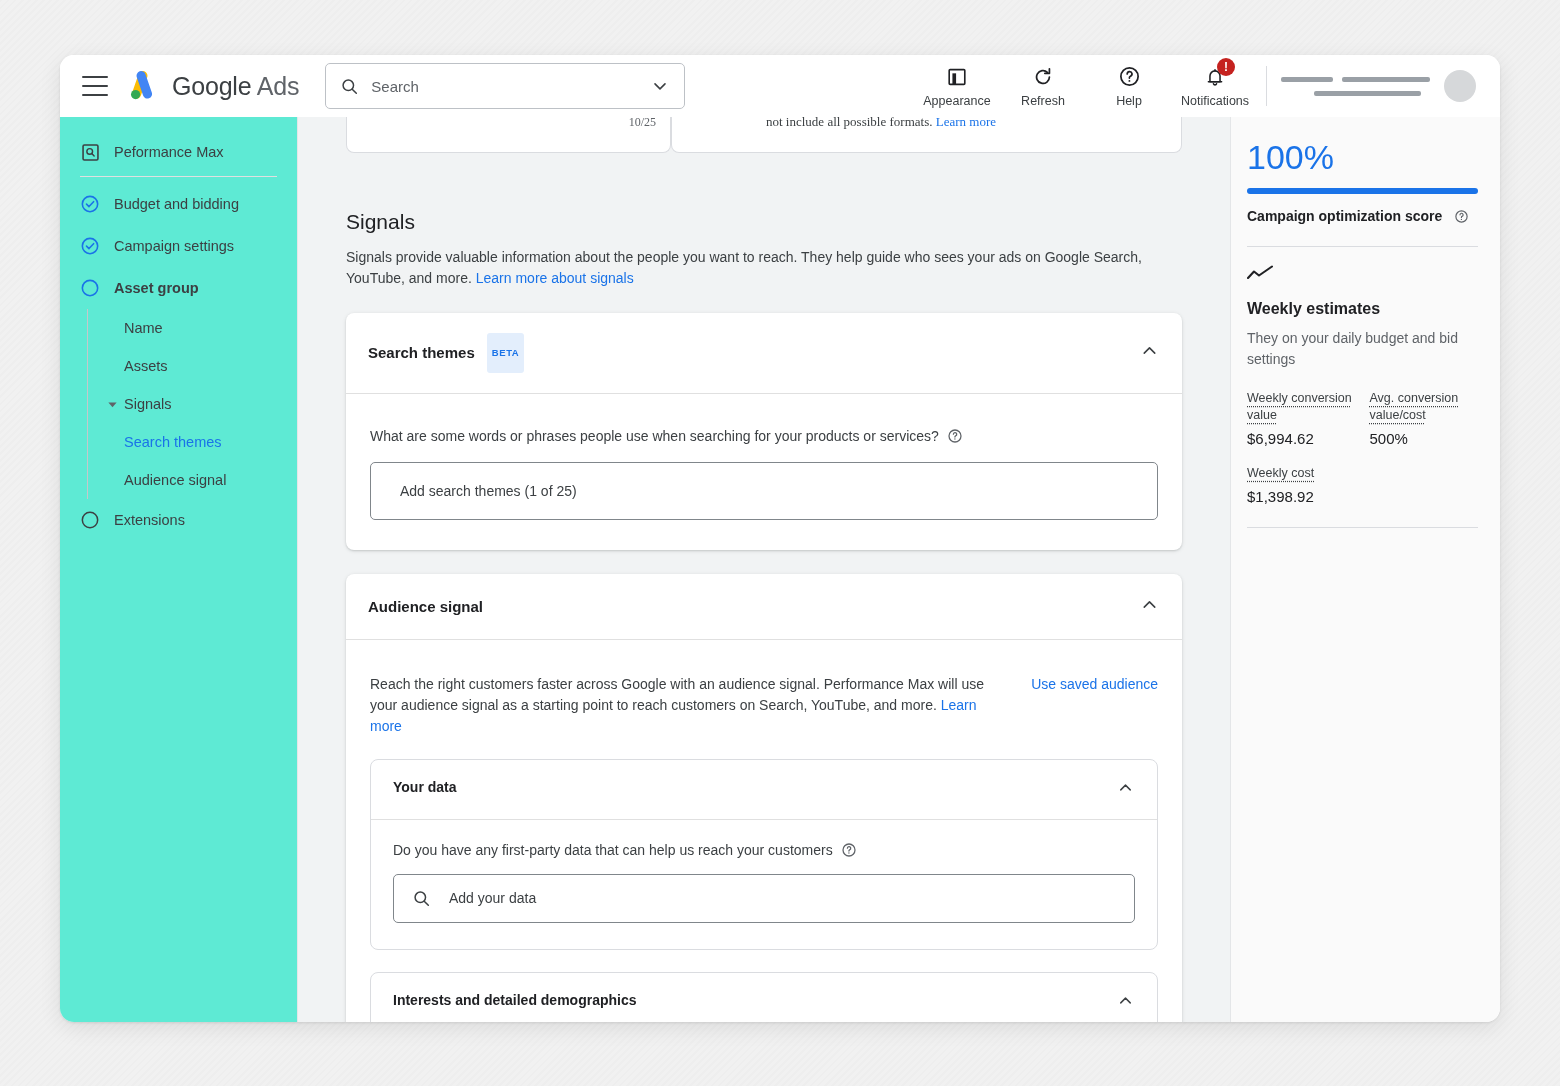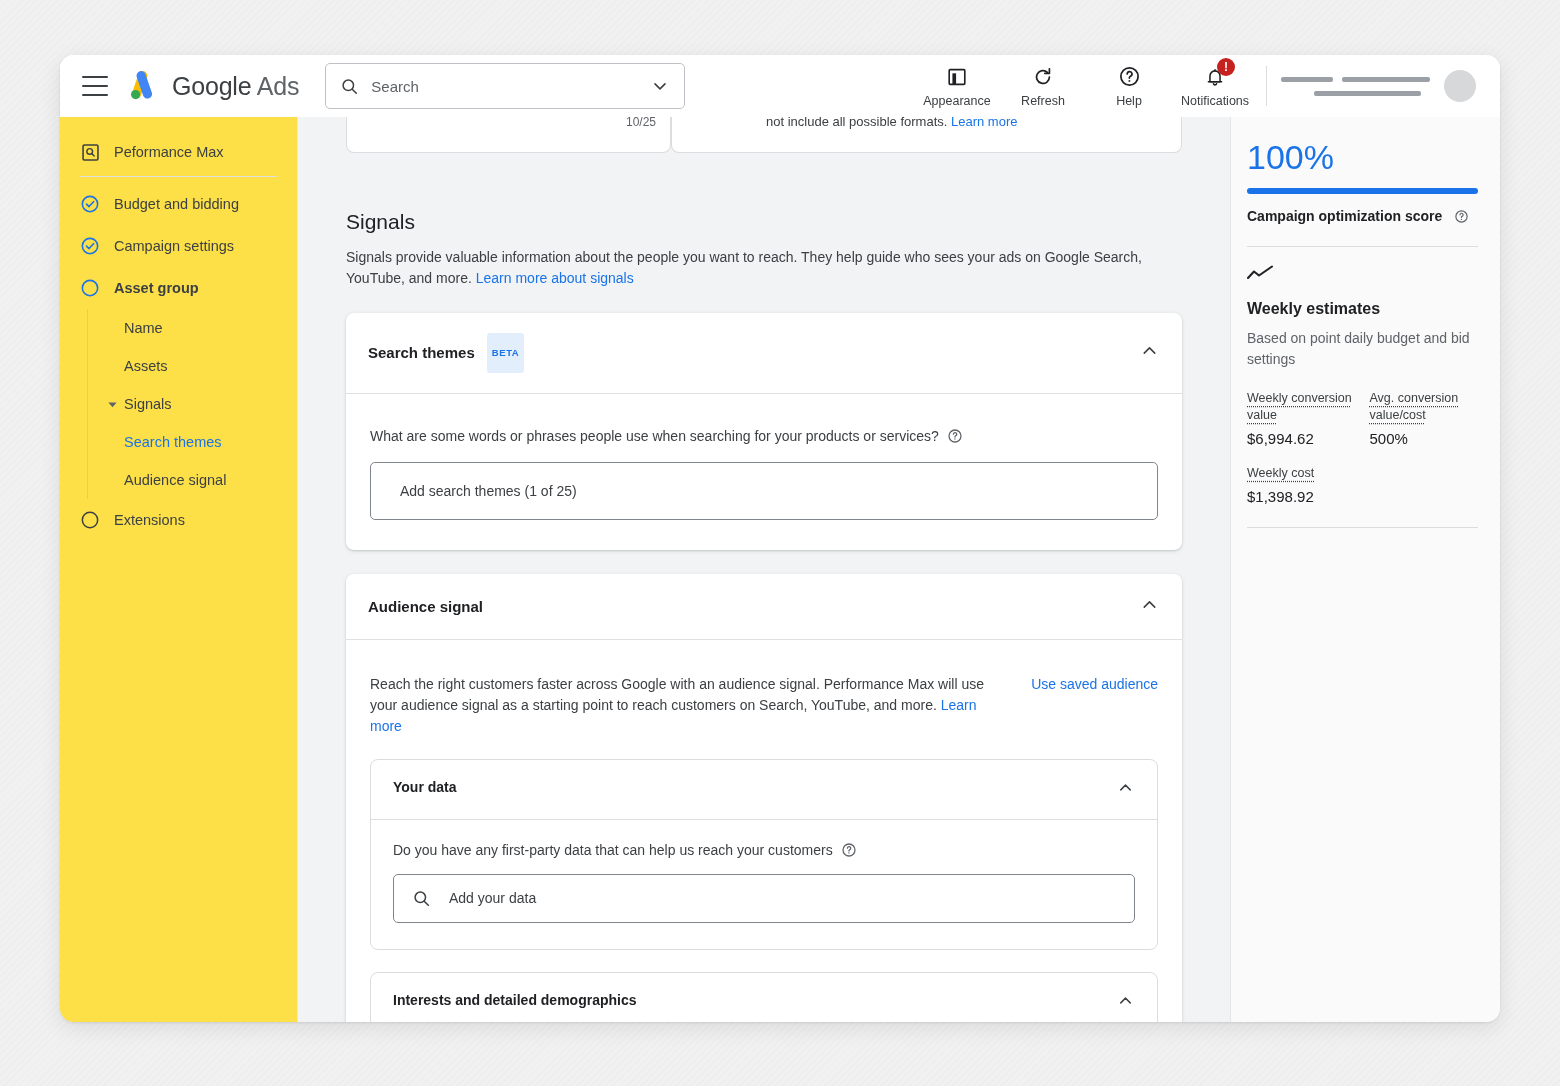--- a/index.html
+++ b/index.html
@@ -75,21 +75,21 @@
   .bar { height: 5px; background: #9aa0a6; border-radius: 2px; }
   .avatar { width: 32px; height: 32px; border-radius: 50%; background: #d6d8da; }
 
   
   .body { flex: 1; display: flex; min-height: 0; }
 
   
   .sidebar {
     width: 238px; min-width: 238px;
     border-right: 1px solid #e4e6e8;
-    background: #fde047;
+    background: #5eead4;
     padding: 14px 0 0 0;
     overflow: hidden;
   }
   .nav-item {
     display: flex; align-items: center; gap: 14px;
     padding: 11px 12px 11px 20px;
     font-size: 14.5px; color: #3c4043; cursor: pointer;
   }
   .nav-item.top { padding-bottom: 14px; }
   .nav-sep { height: 1px; background: #e0e0e0; margin: 0 20px 6px 20px; }
@@ -116,20 +116,21 @@
   
   .clipped {
     display: flex; height: 36px; margin: 0 -48px; padding: 0 0;
     position: relative; overflow: hidden;
   }
   .clip-box {
     background: #fff; border: 1px solid #dadce0; border-top: none;
     border-radius: 0 0 8px 8px; height: 36px;
     display: flex; align-items: flex-start; justify-content: flex-end;
     padding: 0 14px;
+    font-family: Liberation Serif, serif;
   }
   .clip-left { width: 325px; margin-left: 48px; }
   .clip-right { flex: 1; margin-right: 48px; justify-content: flex-start; align-items: flex-start; }
   .clip-count { font-size: 12px; color: #5f6368; margin-top: -2px; }
   .clip-text { font-size: 13px; color: #3c4043; margin-top: -3px; margin-left: 80px; }
   .clip-text a { color: #1a73e8; text-decoration: none; }
 
   .sec-title { font-size: 21px; color: #202124; margin: 57px 0 0 0; font-weight: 400; }
   .sec-desc {
     font-size: 14px; color: #3c4043; line-height: 21px;
@@ -536,21 +537,21 @@
 
       <div class="rdiv"></div>
 
       <div class="trend">
         <svg width="26" height="17" viewBox="0 0 26 17">
           <polyline points="1,13 7,6.5 12,10.5 25,1.5" fill="none" stroke="#202124" stroke-width="2.1" stroke-linecap="round" stroke-linejoin="round"></polyline>
         </svg>
       </div>
 
       <div class="we-title">Weekly estimates</div>
-      <div class="we-sub">Based on point daily budget and bid settings</div>
+      <div class="we-sub">They on your daily budget and bid settings</div>
 
       <div class="est-grid">
         <div class="est-col">
           <div class="est-lbl">Weekly conversion value</div>
           <div class="est-val">$6,994.62</div>
         </div>
         <div class="est-col">
           <div class="est-lbl">Avg. conversion value/cost</div>
           <div class="est-val">500%</div>
         </div>

